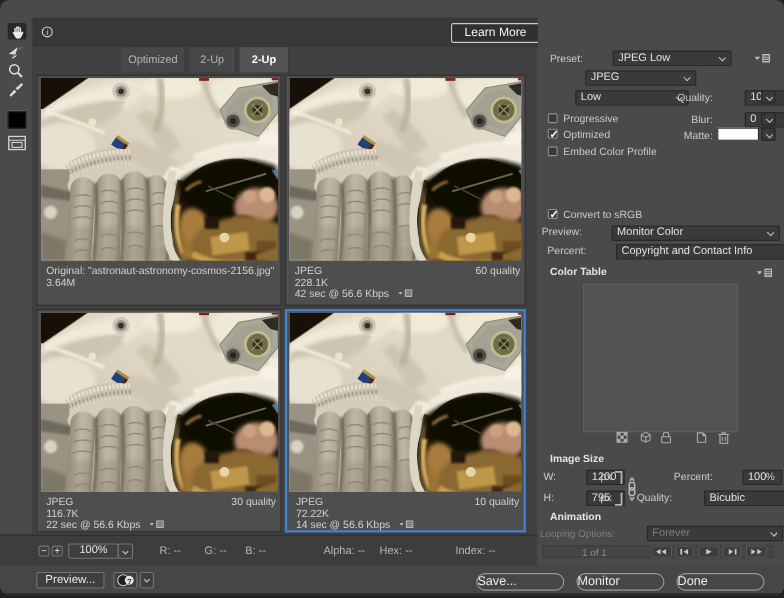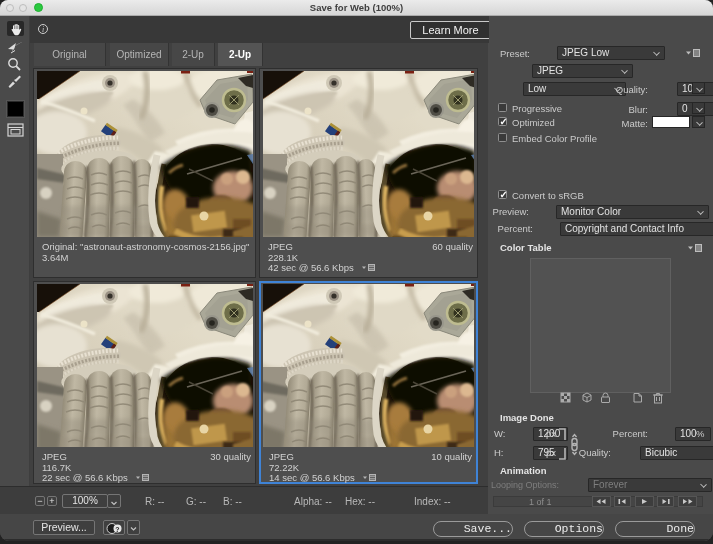--- a/index.html
+++ b/index.html
@@ -64,35 +64,29 @@
   .chv::after { content:""; position:absolute; left:3.5px; top:3px; width:4px; height:4px;
     border-right:1.3px solid #c2c2c2; border-bottom:1.3px solid #c2c2c2; transform:rotate(45deg) scaleY(0.9); }
   .cb { position:absolute; width:9px; height:9px; background:#3a3a3a; border:1px solid #8f8f8f; border-radius:1.5px; }
   .cb.on::after { content:"\2713"; position:absolute; left:0.5px; top:-2px; color:#fff; font-size:10px; font-weight:bold; }
 
   
   #rgbbar { position:absolute; left:0; top:486px; width:488px; height:28px; background:#3d3d3d; border-top:1px solid #2d2d2d; }
   #botbar { position:absolute; left:0; top:514px; width:713px; height:27px; background:#464646; }
   #winedge { position:absolute; left:0; top:539px; width:713px; height:5px; background:#2c2c2c; border-radius:0 0 9px 9px; }
   .pill { position:absolute; top:7px; height:16px; border:1px solid #9a9a9a; border-radius:8.5px;
-    color:#ececec; font-size:11.5px; text-align:right; line-height:14.5px;font-family:Liberation Mono, monospace; }
+    color:#ececec; font-size:11.5px; text-align:left; line-height:14.5px; }
   .sbtn { position:absolute; background:#3f3f3f; border:1px solid #757575; border-radius:2px;
     color:#e5e5e5; text-align:center; }
   .stat { position:absolute; top:9px; font-size:10px; color:#b8b8b8; }
 </style>
 </head>
 <body>
 <div id="win">
 
-  <div id="titlebar">
-    <div class="title">Save for Web (100%)</div>
-    <div class="tl" id="tl1"></div>
-    <div class="tl" id="tl2"></div>
-    <div class="tl" id="tl3"></div>
-  </div>
 
   <div id="toolbar">
     <div class="tool" id="tool-hand"><svg width="14" height="14" viewBox="0 0 14 14">
           <path d="M4,7.5 L4,4 c0,-1.1 1.5,-1.1 1.5,0 L5.5,3 c0,-1.1 1.6,-1.1 1.6,0 L7.1,2.8 c0,-1.1 1.6,-1.1 1.6,0 L8.7,3.8 c0,-1 1.5,-1 1.5,0 L10.2,8 c0,0 0.7,-1.6 1.6,-1.2 c0.8,0.4 0.3,1.4 -0.1,2.2 c-0.5,1 -1,2 -1.5,2.9 c-0.5,0.9 -1.4,1.3 -2.7,1.3 c-1.3,0 -2.1,-0.5 -2.7,-1.5 C4.2,10.6 3.2,9 2.7,8.1 c-0.5,-0.9 0.7,-1.5 1.3,-0.6 Z" fill="#ebebeb"></path>
           <path d="M5.6,3.6 v3.4 M7.2,3.4 v3.6 M8.8,3.9 v3.1" stroke="#2c2c2c" stroke-width="0.5" fill="none"></path>
         </svg></div>
     <div class="tool" id="tool-slice"><svg width="16" height="14" viewBox="0 0 16 14">
           <path d="M1,9 L9,3 L7,9.5 Z" fill="#dcdcdc"></path>
           <path d="M15,2 L8,6 L5,12 C5,12 5.8,8.5 7,6.8 C8.5,4.8 15,2 15,2 Z" fill="#dcdcdc"></path>
           <path d="M4,13 l4,-2.5" stroke="#dcdcdc" stroke-width="1"></path>
@@ -112,21 +106,20 @@
           <rect x="4" y="6.5" width="9" height="4.5" fill="none" stroke="#d5d5d5" stroke-width="1"></rect>
         </svg></div>
   </div>
 
   <div id="tipbar">
     <div id="tipicon">i</div>
     <div id="learnmore">Learn More</div>
   </div>
 
   <div id="tabbar">
-    <div class="tab" style="left:4px; width:72px;">Original</div>
     <div class="tab" style="left:80px; width:59px;">Optimized</div>
     <div class="tab" style="left:142px; width:43px;">2-Up</div>
     <div class="tab sel" style="left:188px; width:45px;">2-Up</div>
   </div>
 
   <div id="preview">
 
     <div class="pane" style="left:3px; top:2px; width:223px; height:210px;padding-left:16px;">
       <div class="img" style="left:3px; top:2px; width:216px; height:166px;"><svg width="216" height="166">
             <use href="#astro"></use>
@@ -214,21 +207,21 @@
         <path d="M1,1 h3 v3 h-3 Z M7,1 h3 v3 h-3 Z M4,4 h3 v3 h-3 Z M1,7 h3 v3 h-3 Z M7,7 h3 v3 h-3 Z" fill="#ababab" stroke="none"></path>
         <path d="M27,1 l4,2 v5 l-4,2 l-4,-2 v-5 Z M23,3.5 l4,2 l4,-2 M27,5.5 v4.5"></path>
         <rect x="41.5" y="5" width="8" height="5.5" rx="0.5"></rect>
         <path d="M43,5 v-1.5 a2.5,2.5 0 0 1 5,0 V5"></path>
         <path d="M74,1.5 h5 l2.5,2.5 v6 h-7.5 Z M79,1.5 v2.5 h2.5"></path>
         <rect x="94.5" y="3" width="7" height="8"></rect>
         <path d="M93,3 h10 M96.5,3 v-1.5 h3 v1.5 M96.5,5 v4 M99.5,5 v4"></path>
       </g>
     </svg>
 
-    <div class="hdg" style="left:11px; top:396px;">Image Done</div>
+    <div class="hdg" style="left:11px; top:396px;">Image Size</div>
 
     <div class="lbl" style="left:5px; top:412px;">W:</div>
     <div class="inp" style="left:19px; top:411px; width:35px;">1200</div>
     <div class="lbl" style="left:57px; top:412px;">px</div>
     <div class="lblr" style="left:100px; width:59px; top:412px;">Percent:</div>
     <div class="inp" style="left:161px; top:411px; width:36px;">100</div>
     <div class="lbl" style="left:207px; top:412px;">%</div>
 
     <div class="lbl" style="left:5px; top:431px;">H:</div>
     <div class="inp" style="left:19px; top:430px; width:35px;">795</div>
@@ -289,21 +282,21 @@
     <div class="sbtn" style="left:33px; top:6px; width:62px; height:15px; font-size:10.5px; line-height:13px;">Preview...</div>
     <div class="sbtn" style="left:103px; top:6px; width:22px; height:15px;"><svg width="20" height="13" viewBox="0 0 20 13">
           <circle cx="8" cy="6.5" r="5" fill="#1e1e1e" stroke="#cfcfcf"></circle>
           <circle cx="13.5" cy="6.5" r="4" fill="#e6e6e6"></circle>
           <text x="13.5" y="9.5" font-size="7" text-anchor="middle" fill="#222" font-weight="bold">?</text>
         </svg></div>
     <div class="sbtn" style="left:127px; top:6px; width:13px; height:15px;"><svg width="11" height="13">
           <path d="M3,5.5 l2.5,2.5 L8,5.5" stroke="#c2c2c2" stroke-width="1.2" fill="none"></path>
         </svg></div>
     <div class="pill" style="left:433px; width:80px;">Save...</div>
-    <div class="pill" style="left:524px; width:80px;">Options</div>
+    <div class="pill" style="left:524px; width:80px;">Monitor</div>
     <div class="pill" style="left:615px; width:80px;">Done</div>
   </div>
   <div id="winedge"></div>
 
 </div>
 
 <svg width="0" height="0" style="position:absolute">
 <defs>
 <g id="menuico">
   <path d="M0,2.5 l4,0 l-2,2.5 Z" fill="#b5b5b5"></path>

